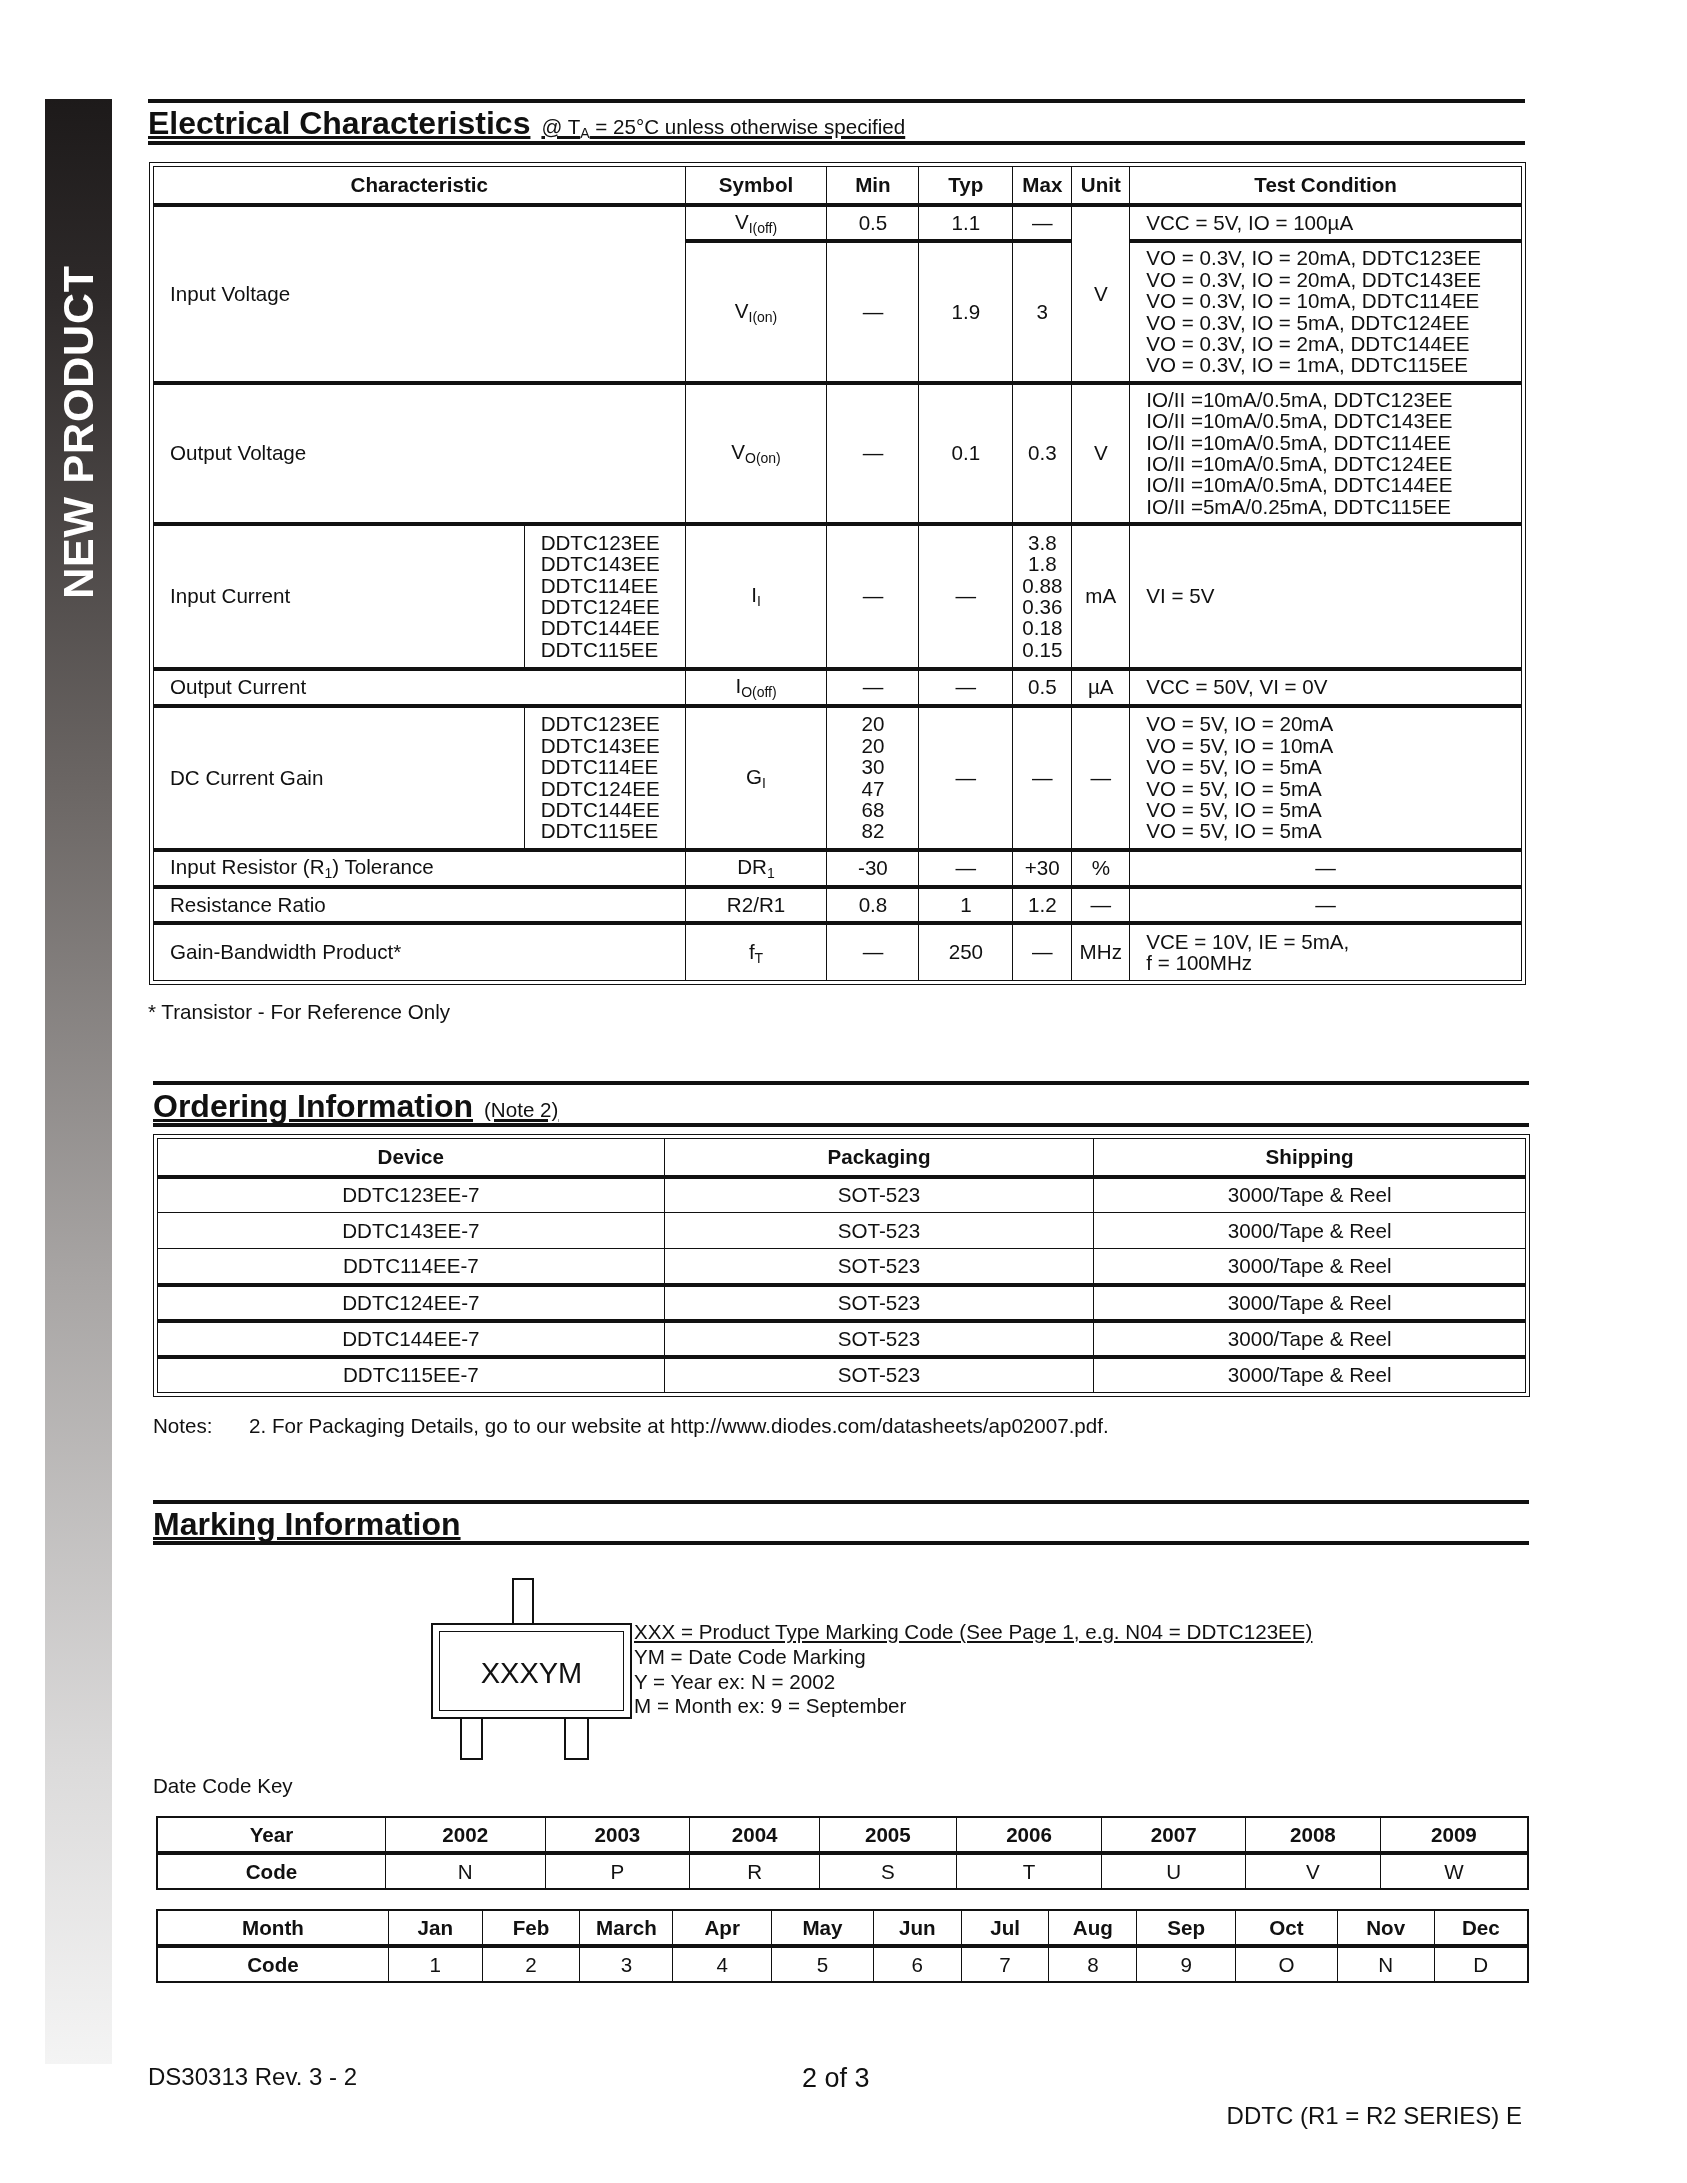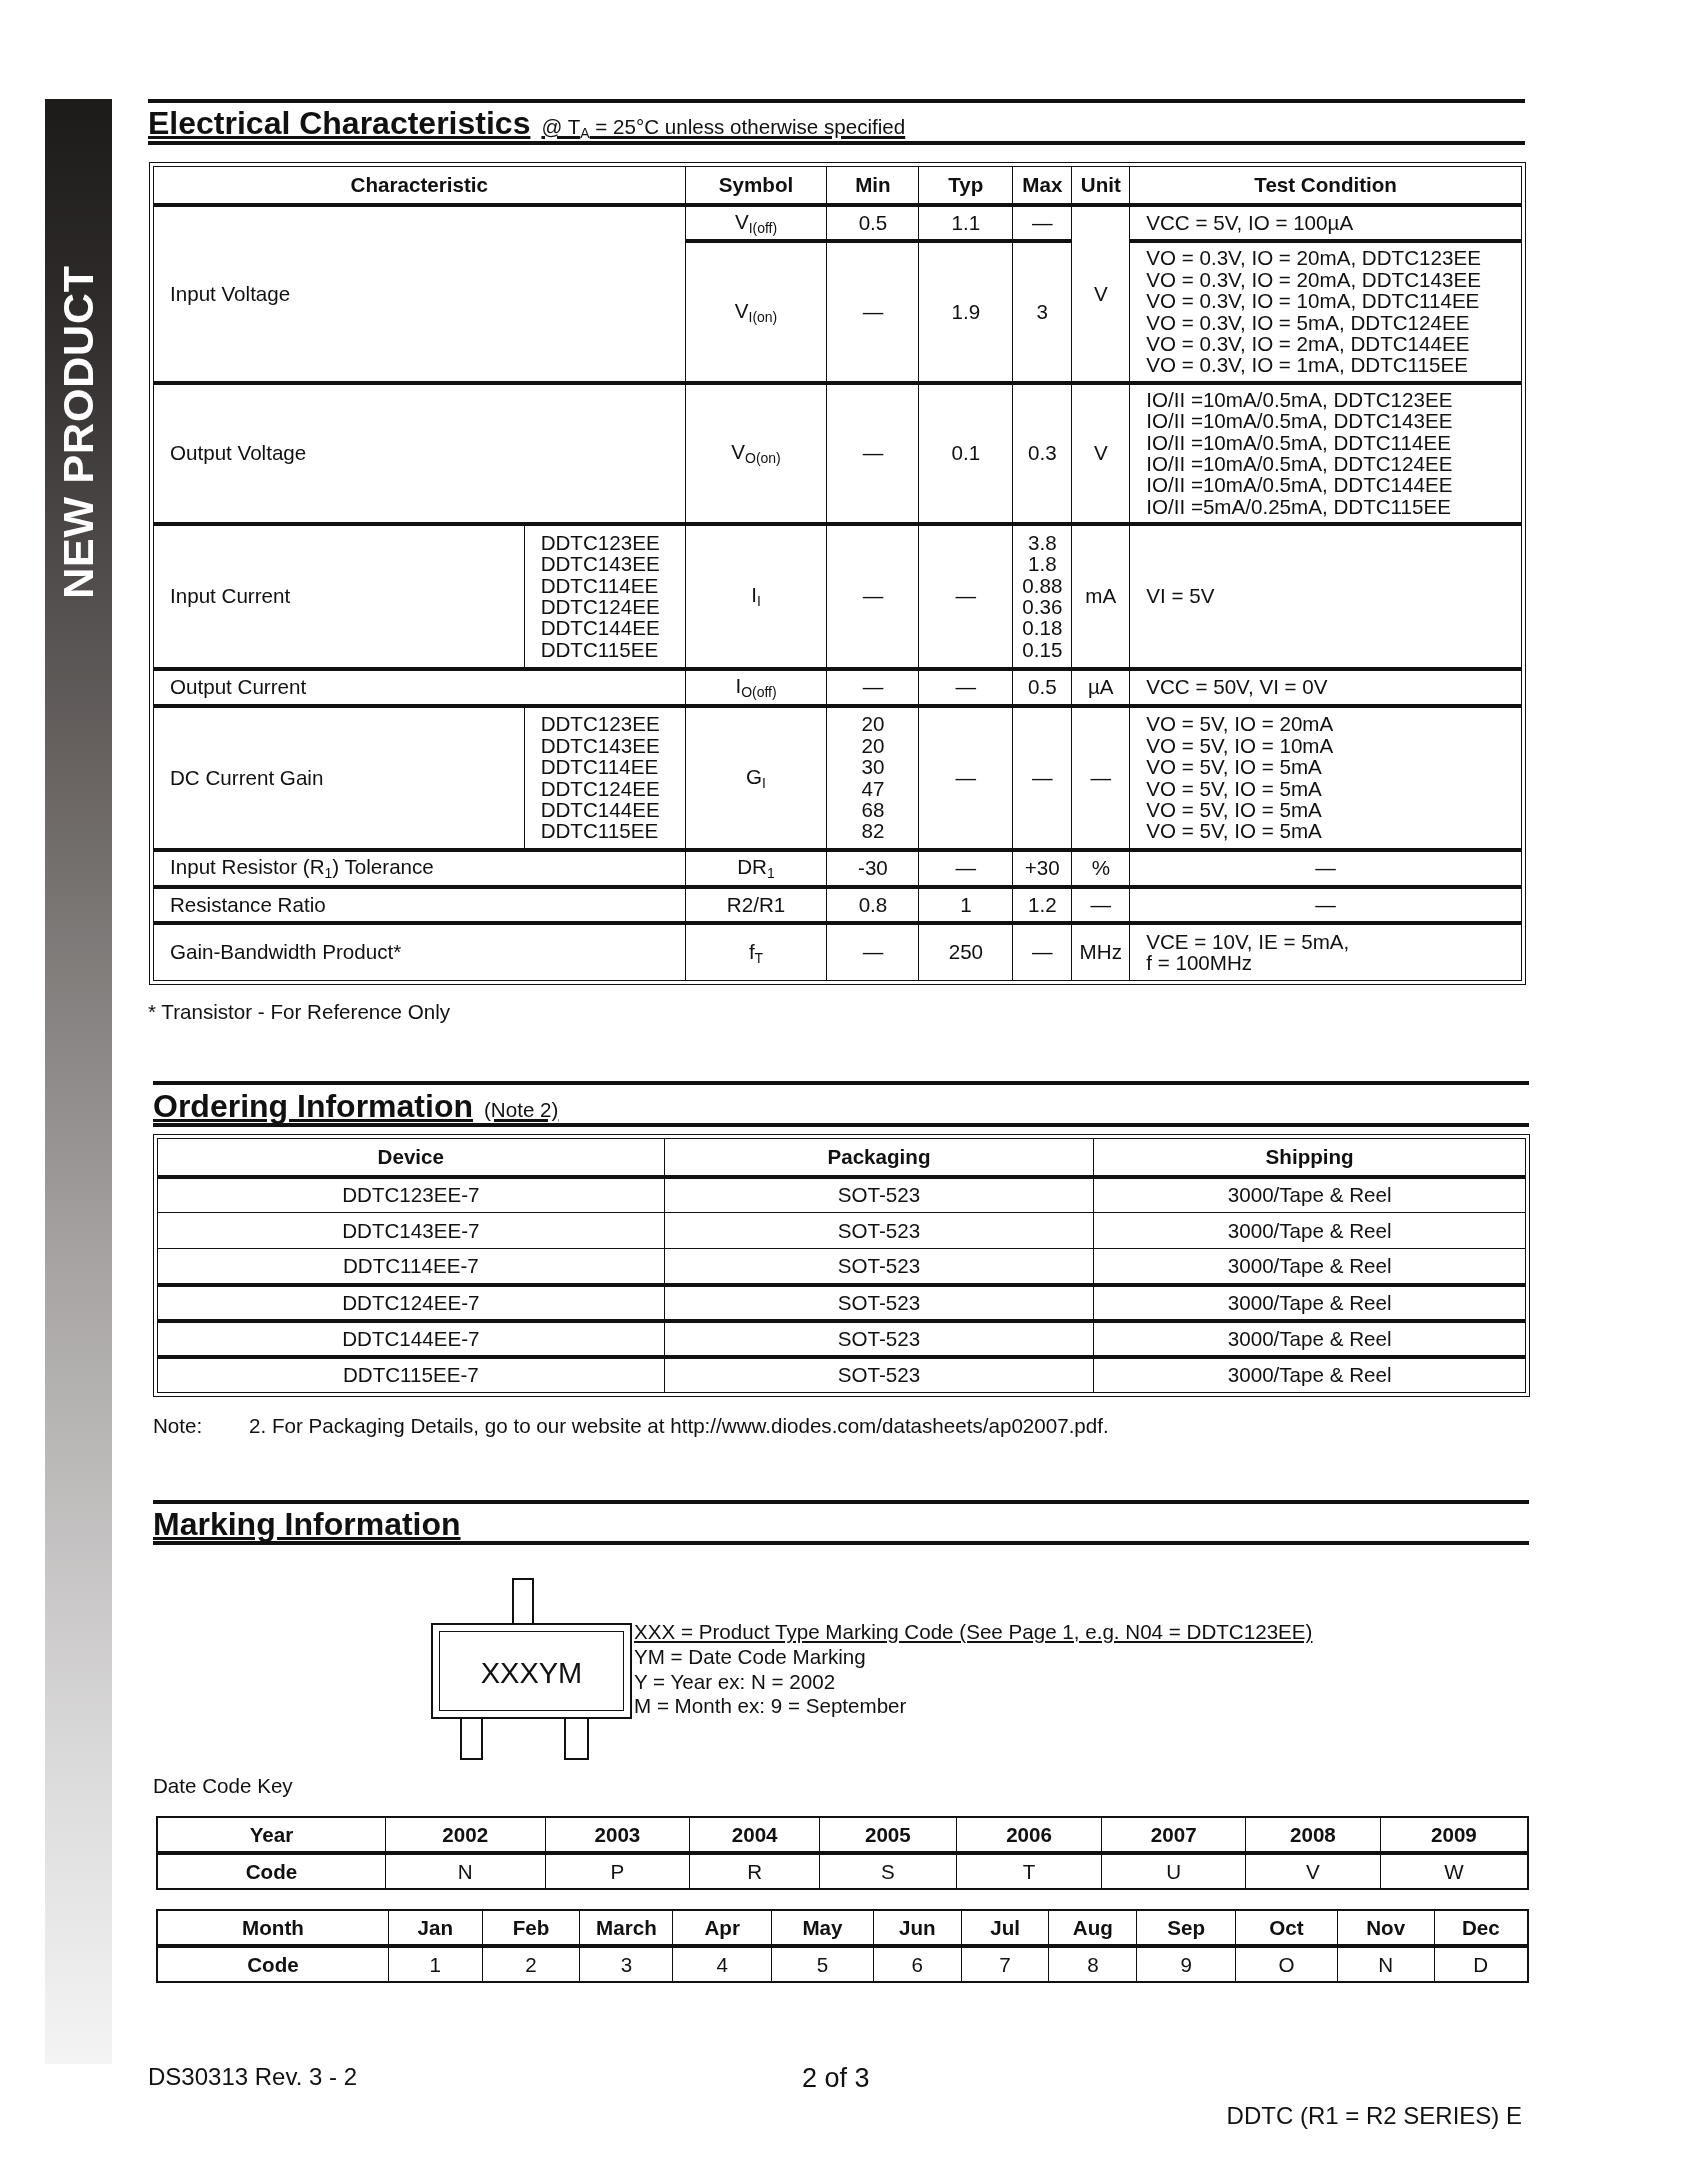--- a/index.html
+++ b/index.html
@@ -255,21 +255,21 @@
         <td class="c">3000/Tape &amp; Reel</td>
       </tr>
   <tr class="thick-top" style="height:36px">
         <td class="c">DDTC115EE-7</td>
         <td class="c">SOT-523</td>
         <td class="c">3000/Tape &amp; Reel</td>
       </tr>
 </tbody>
   </table>
 
-<div class="text" style="left:153px; top:1414px;">Note:</div>
+<div class="text" style="left:153px; top:1414px;">Notes:</div>
 <div class="text" style="left:249px; top:1414px;">2.   For Packaging Details, go to our website at http://www.diodes.com/datasheets/ap02007.pdf.</div>
 
 <div class="rule" style="left:153px; top:1500px; width:1376px;"></div>
 <div class="sec-title" style="left:153px; top:1506px;">Marking Information</div>
 <div class="rule" style="left:153px; top:1541px; width:1376px;"></div>
 
 <div>
   <div class="pin" style="left:512px; top:1578px; width:22px; height:48px;"></div>
   <div class="pin" style="left:460px; top:1715px; width:23px; height:45px;"></div>
   <div class="pin" style="left:564px; top:1715px; width:24.6px; height:45px;"></div>

